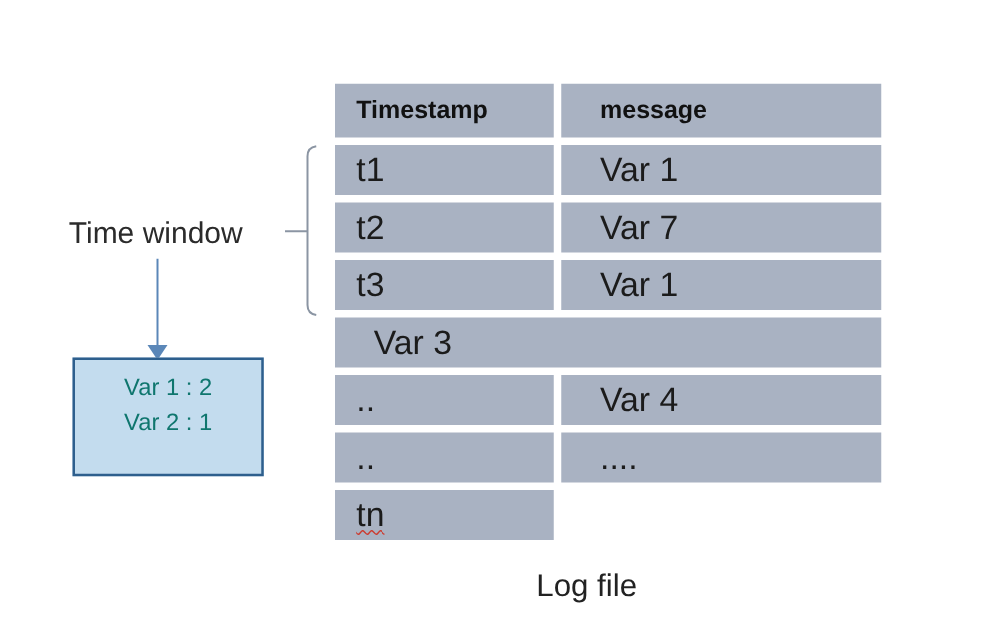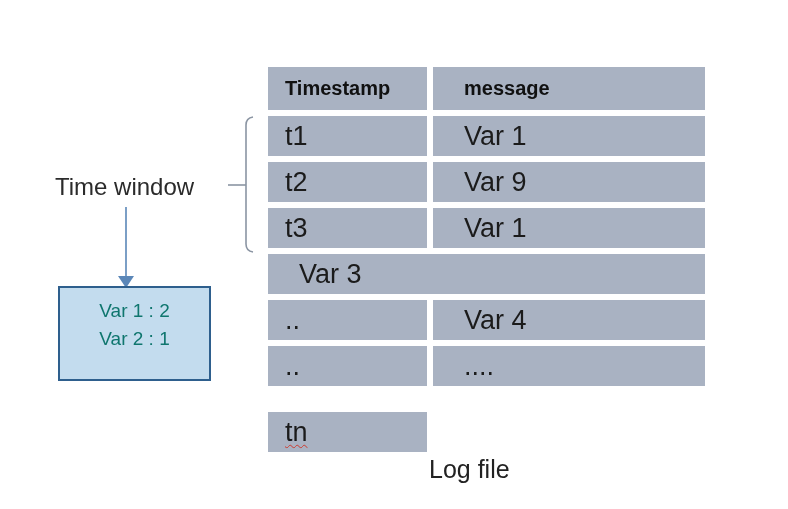--- a/index.html
+++ b/index.html
@@ -17,30 +17,29 @@
   .trow { display: flex; gap: 6px; margin-bottom: 6px; }
   .cell {
     background: #a9b2c2;
     height: 40px;
     display: flex;
     align-items: center;
     font-size: 27px;
     color: #1b1b1b;
     box-sizing: border-box;
   }
-  .c1 { width: 159px; padding-left: 17px; }
+  .c1 { width: 175px; padding-left: 17px; }
   .c2 { flex: 1; padding-left: 31px; }
   .trow.header .cell { height: 43px; font-weight: bold; color: #111111; font-size: 20px; }
   .misspelled {
     text-decoration-line: underline;
     text-decoration-style: wavy;
     text-decoration-color: #cc3b2f;
     text-decoration-thickness: 1px;
     text-underline-offset: 3px;
-    margin-top: 20px;
   }
 
   
   .time-window-label {
     position: absolute;
     left: 55px;
     top: 173px;
     font-size: 24px;
     color: #2b2b2b;
     white-space: nowrap;
@@ -103,21 +102,21 @@
     <div class="trow header">
       <div class="cell c1">Timestamp</div>
       <div class="cell c2">message</div>
     </div>
     <div class="trow">
       <div class="cell c1">t1</div>
       <div class="cell c2">Var 1</div>
     </div>
     <div class="trow">
       <div class="cell c1">t2</div>
-      <div class="cell c2">Var 9</div>
+      <div class="cell c2">Var 7</div>
     </div>
     <div class="trow">
       <div class="cell c1">t3</div>
       <div class="cell c2">Var 1</div>
     </div>
     <div class="trow">
       <div class="cell c2">Var 3</div>
     </div>
     <div class="trow">
       <div class="cell c1">..</div>

